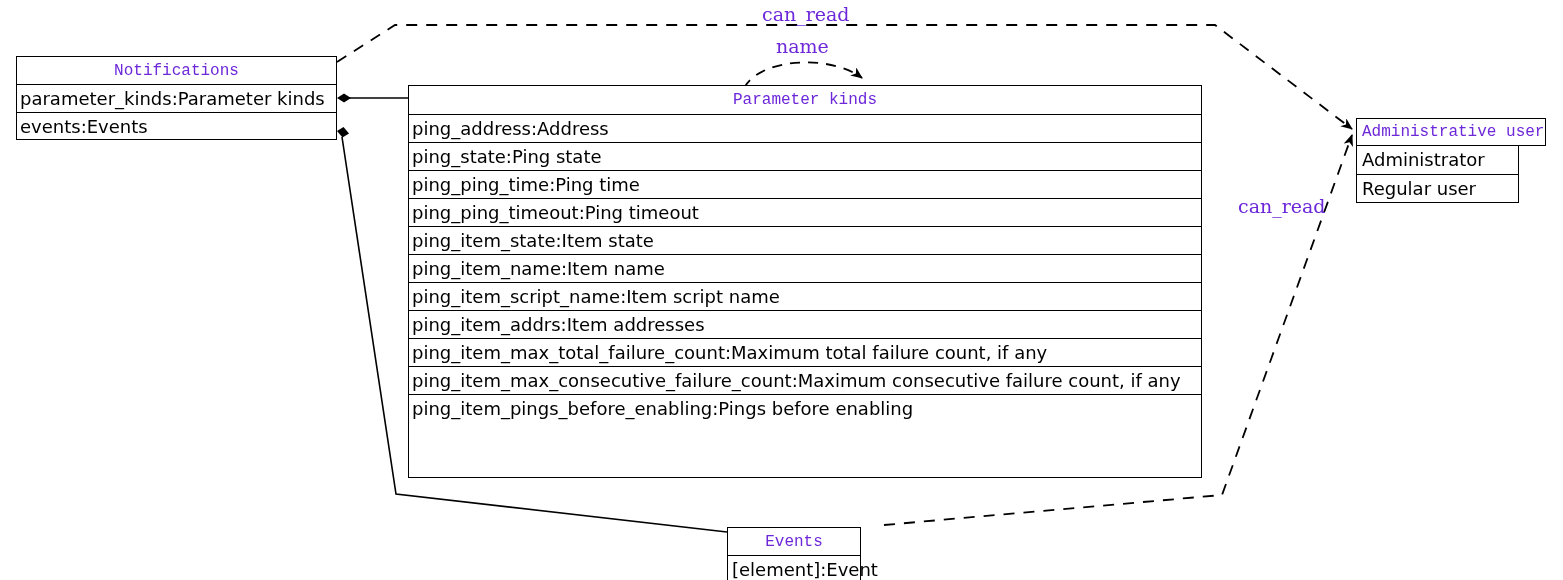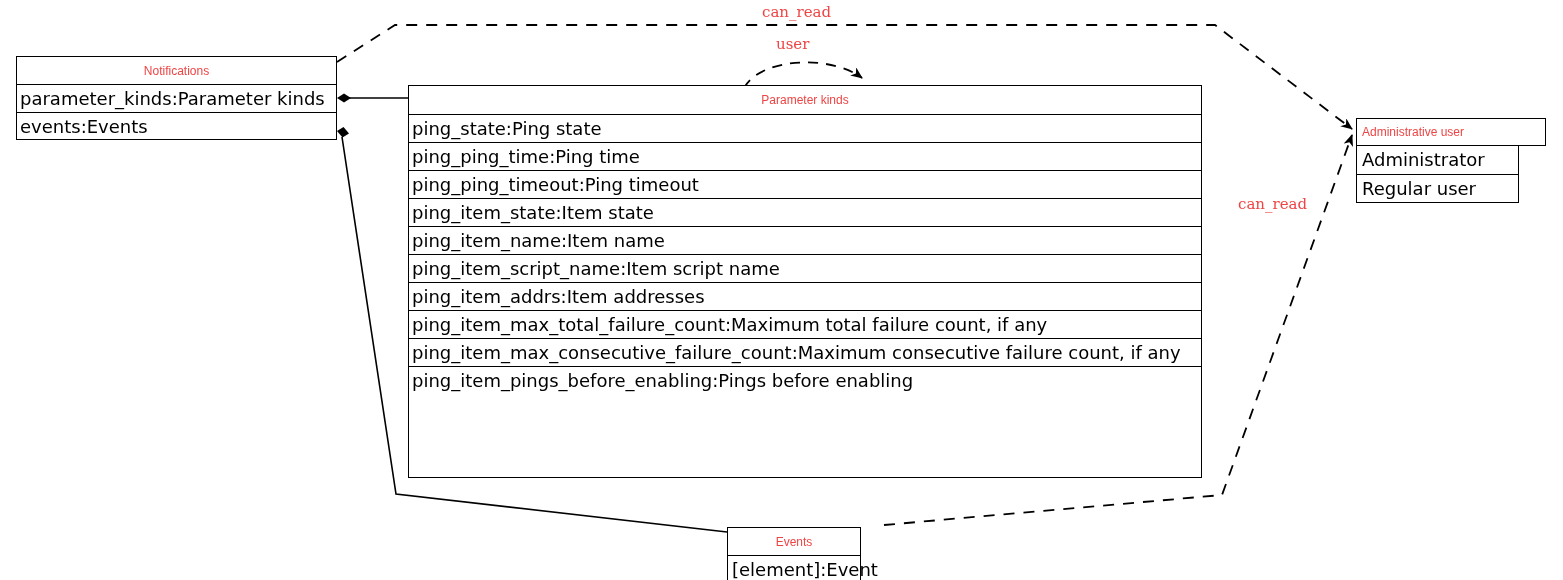--- a/index.html
+++ b/index.html
@@ -37,33 +37,33 @@
     font-size: 18px;
     color: #000000;
     line-height: 1;
     padding: 0 3px;
     display: flex;
     align-items: center;
     white-space: nowrap;
   }
   .uml-title {
     box-sizing: border-box;
-    font-family: Liberation Sans, sans-serif;
-    font-size: 12px;
-    color: #ef4444;
+    font-family: Liberation Mono, monospace;
+    font-size: 16px;
+    color: #6d28d9;
     display: flex;
     align-items: center;
     justify-content: center;
     white-space: nowrap;
   }
   .edge-label {
     position: absolute;
     font-family: "DejaVu Serif", serif;
-    font-size: 15px;
-    color: #ef4444;
+    font-size: 19px;
+    color: #6d28d9;
     white-space: nowrap;
   }
   
   #box-notifications { left: 16px; top: 56px; width: 321px; height: 84px; }
   #box-notifications .uml-title { height: 27px; }
   #box-notifications .uml-row  { height: 28px; }
 
   
   #box-parameter-kinds { left: 408px; top: 85px; width: 794px; height: 393px; }
   #box-parameter-kinds .uml-title { height: 28px; }
@@ -111,32 +111,33 @@
       <polyline points="884,525 1222,495 1352,135" fill="none" stroke="#000000" stroke-width="1.8" stroke-dasharray="11,9" marker-end="url(#arrowOpen)"></polyline>
     </g>
 
     <g>
       <path d="M744,88 C 760,58 830,54 862,78" fill="none" stroke="#000000" stroke-width="1.8" stroke-dasharray="10,8" marker-end="url(#arrowOpen)"></path>
     </g>
   </svg>
 
   <div class="edge-label" style="left:762px; top:3px;">can_read</div>
 
-  <div class="edge-label" style="left:776px; top:35px;">user</div>
+  <div class="edge-label" style="left:776px; top:35px;">name</div>
 
   <div class="edge-label" style="left:1238px; top:195px;">can_read</div>
 
   <div class="uml-box" id="box-notifications">
     <div class="uml-title">Notifications</div>
     <div class="uml-row">parameter_kinds:Parameter kinds</div>
     <div class="uml-row">events:Events</div>
   </div>
 
   <div class="uml-box" id="box-parameter-kinds">
     <div class="uml-title">Parameter kinds</div>
+    <div class="uml-row">ping_address:Address</div>
     <div class="uml-row">ping_state:Ping state</div>
     <div class="uml-row">ping_ping_time:Ping time</div>
     <div class="uml-row">ping_ping_timeout:Ping timeout</div>
     <div class="uml-row">ping_item_state:Item state</div>
     <div class="uml-row">ping_item_name:Item name</div>
     <div class="uml-row">ping_item_script_name:Item script name</div>
     <div class="uml-row">ping_item_addrs:Item addresses</div>
     <div class="uml-row">ping_item_max_total_failure_count:Maximum total failure count, if any</div>
     <div class="uml-row">ping_item_max_consecutive_failure_count:Maximum consecutive failure count, if any</div>
     <div class="uml-row">ping_item_pings_before_enabling:Pings before enabling</div>

